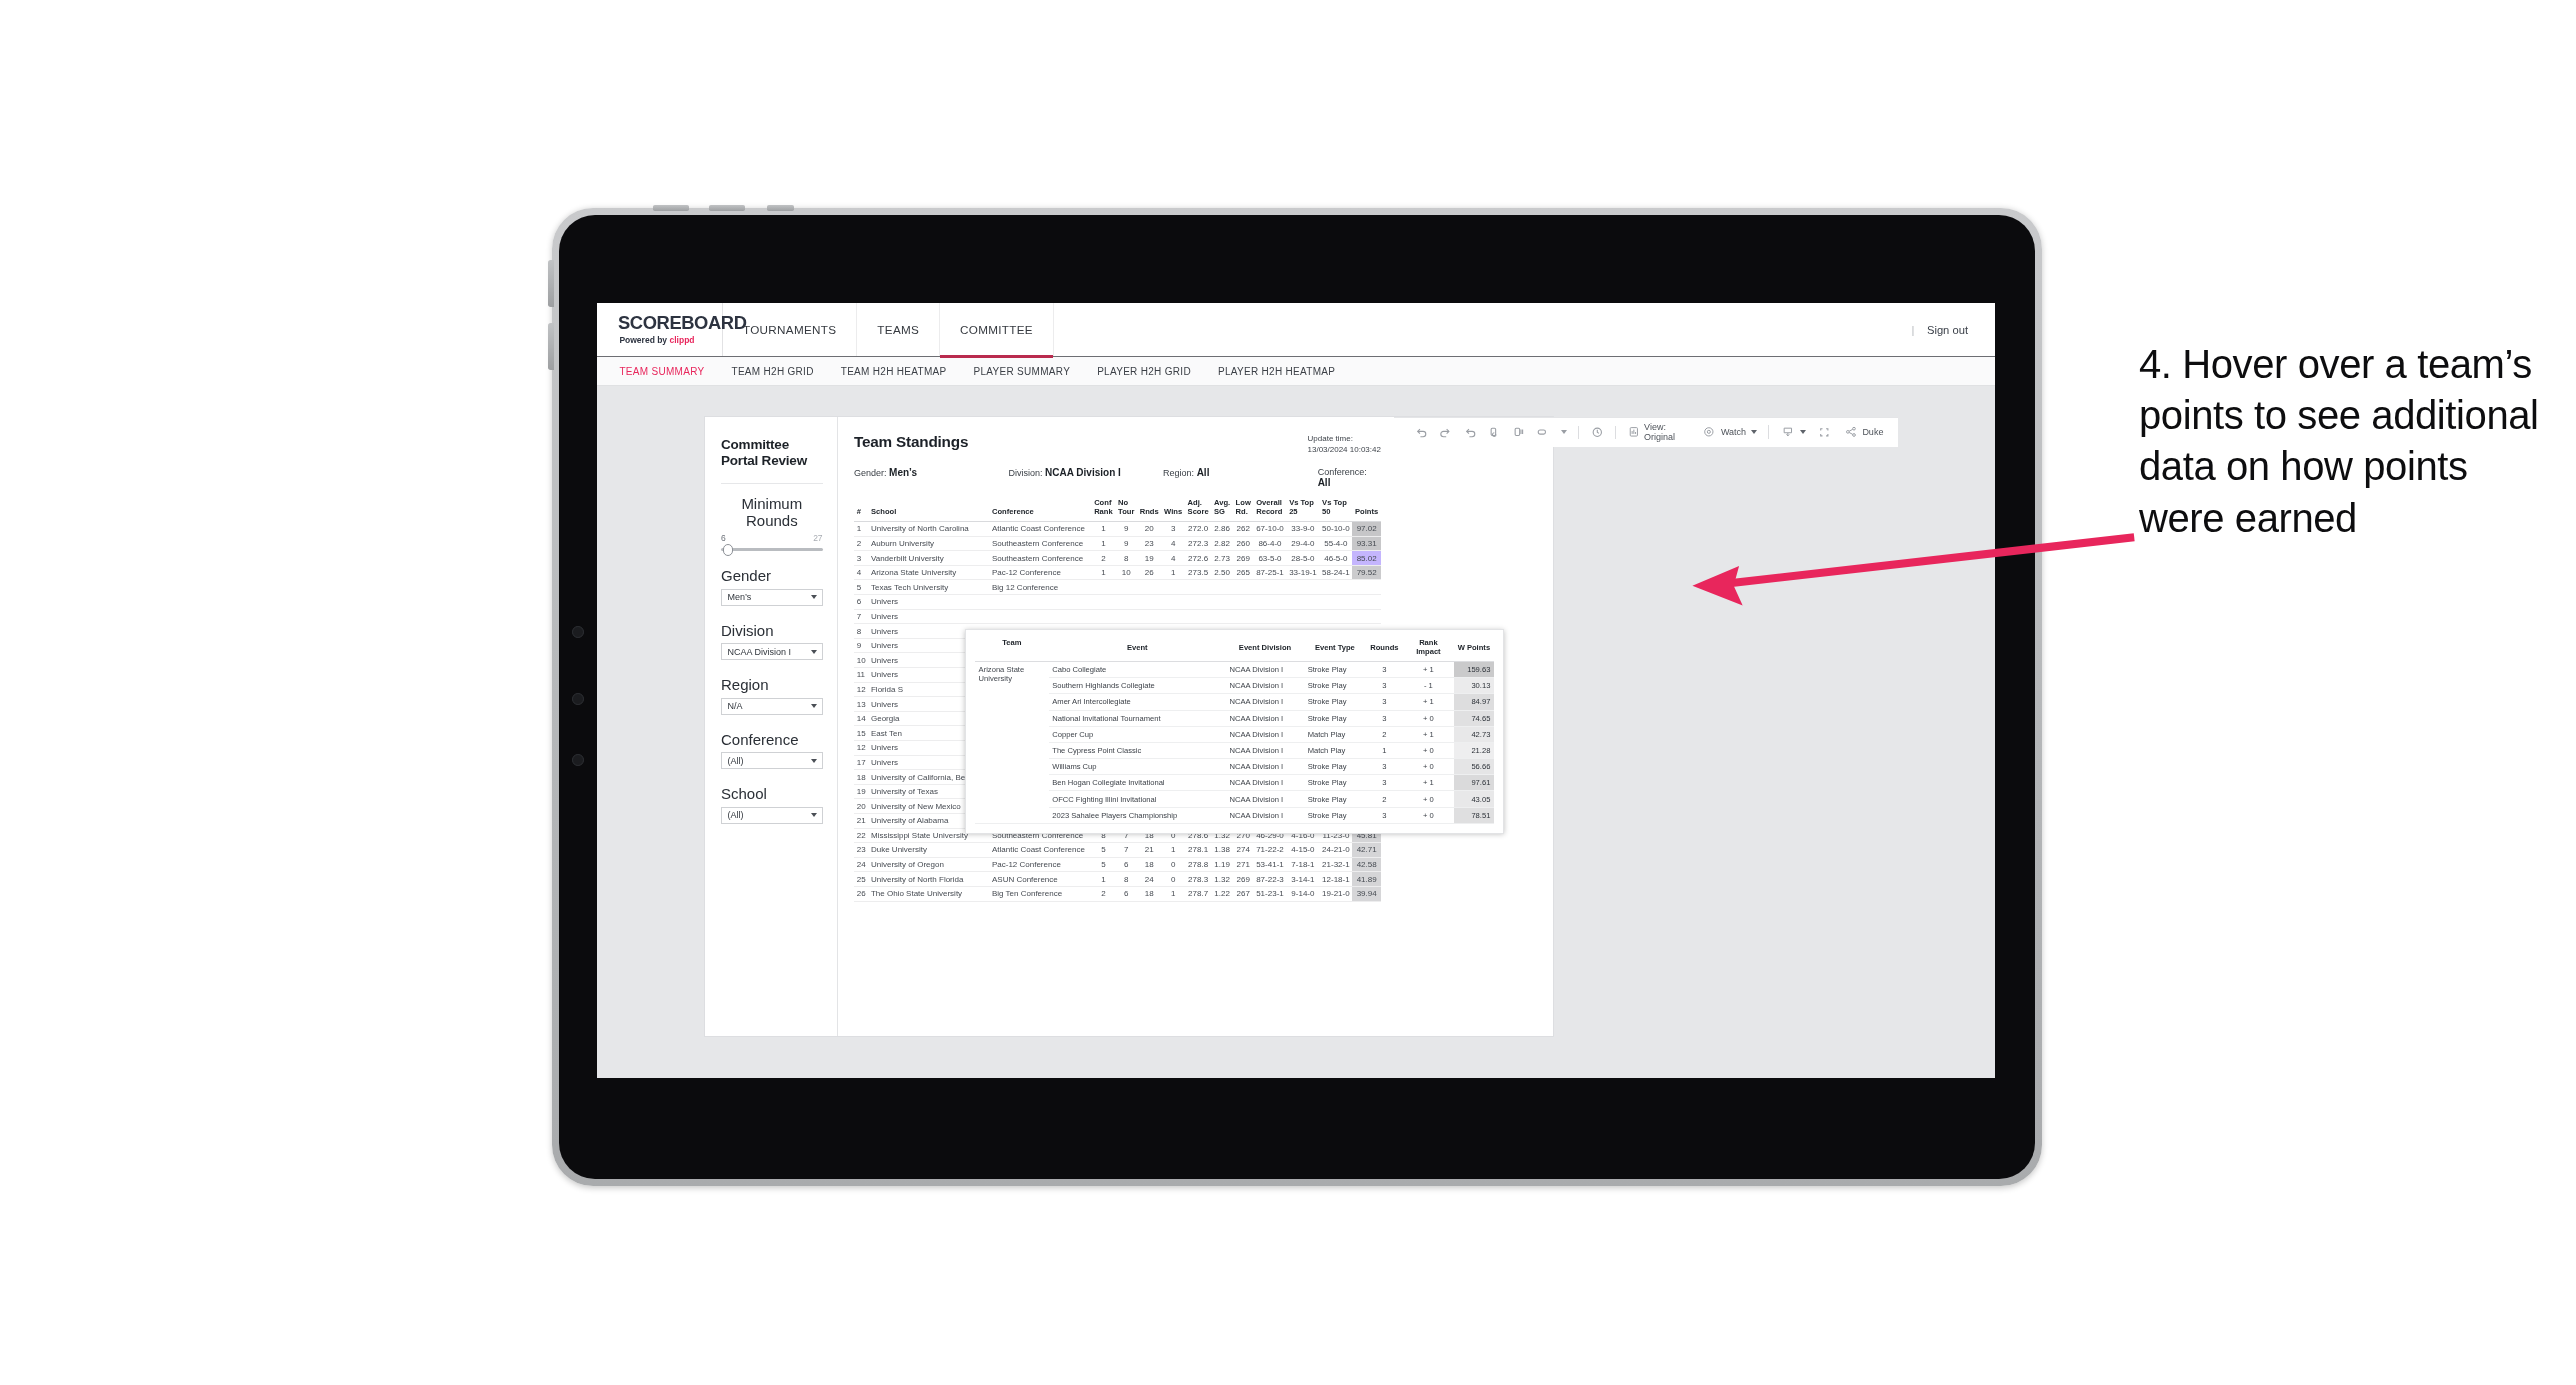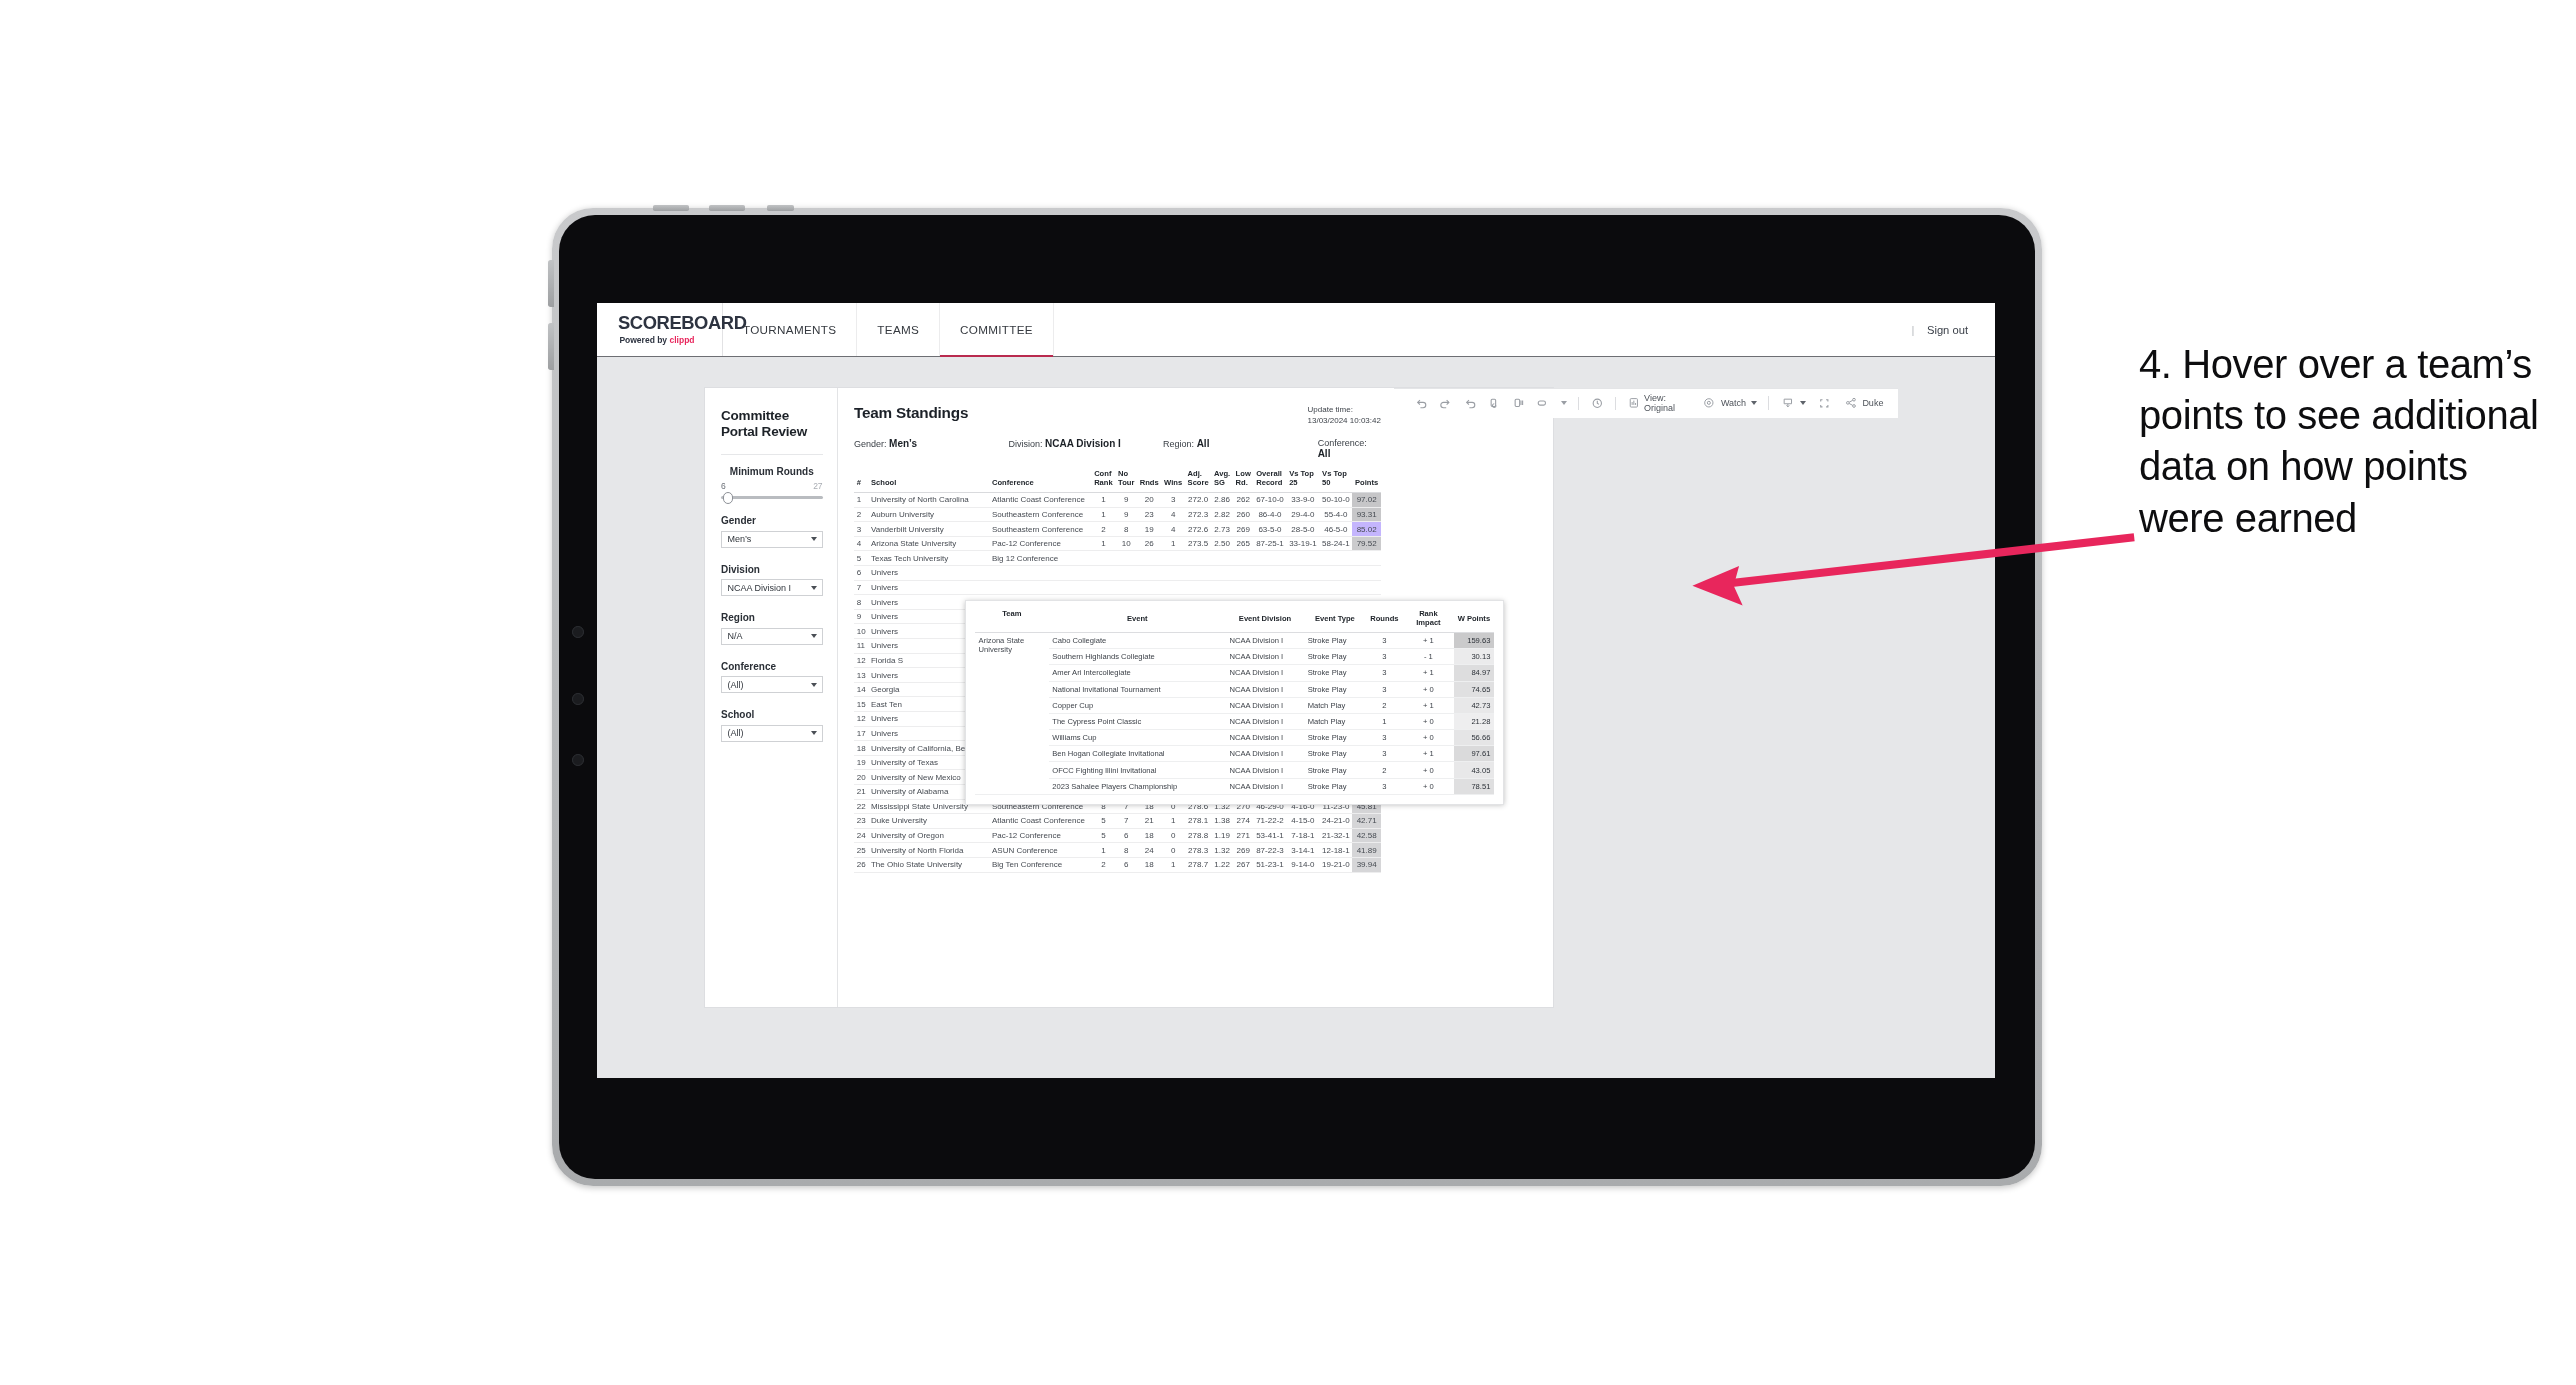--- a/index.html
+++ b/index.html
@@ -161,21 +161,21 @@
     background: #fff;
   }
   #panel-title {
     font-size: 13.5px; font-weight: bold;
     color: #1d2228; line-height: 1.25;
     letter-spacing: -0.2px;
   }
   #panel-rule { height:0.9px; background:#e6e7e9; margin: 12.6px 0 10.8px 0; }
   .filter-group { margin-bottom: 16px; }
   .filter-label {
-    font-size: 10px; font-weight: bold;
+    font-size: 15px; font-weight: normal;
     color: #2a2f36; margin-bottom: 4.5px;
   }
   .slider-minmax {
     display:flex; justify-content: space-between;
     font-size: 8.5px; color:#6a6f77; margin-bottom: 1.8px;
   }
   .slider-minmax .max { color:#a9adb3; }
   .slider-track {
     position: relative;
     height: 2.7px; background:#b9bcc0;
@@ -337,20 +337,28 @@
     </div>
     <div class="nav-tab">TOURNAMENTS</div>
     <div class="nav-tab">TEAMS</div>
     <div class="nav-tab active">COMMITTEE</div>
     <div id="signout-wrap">
       <span id="signout-divider">|</span>
       <span id="signout-link">Sign out</span>
     </div>
   </div>
 
+  <div id="sub-nav">
+    <div class="sub-tab active">TEAM SUMMARY</div>
+    <div class="sub-tab">TEAM H2H GRID</div>
+    <div class="sub-tab">TEAM H2H HEATMAP</div>
+    <div class="sub-tab">PLAYER SUMMARY</div>
+    <div class="sub-tab">PLAYER H2H GRID</div>
+    <div class="sub-tab">PLAYER H2H HEATMAP</div>
+  </div>
 
   <div id="canvas">
     <div id="viz-container">
       <div id="viz-body">
 
         <div id="filter-panel">
           <div id="panel-title">Committee Portal Review</div>
           <div id="panel-rule"></div>
 
           <div class="filter-group">

